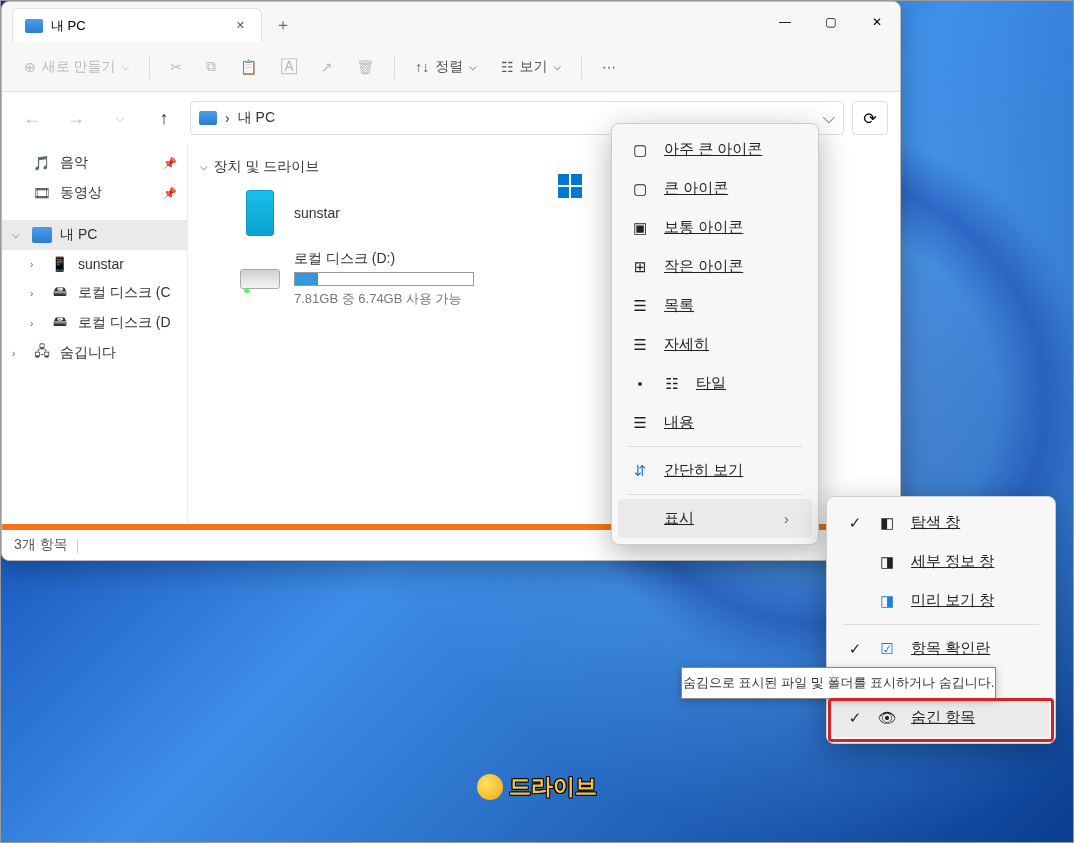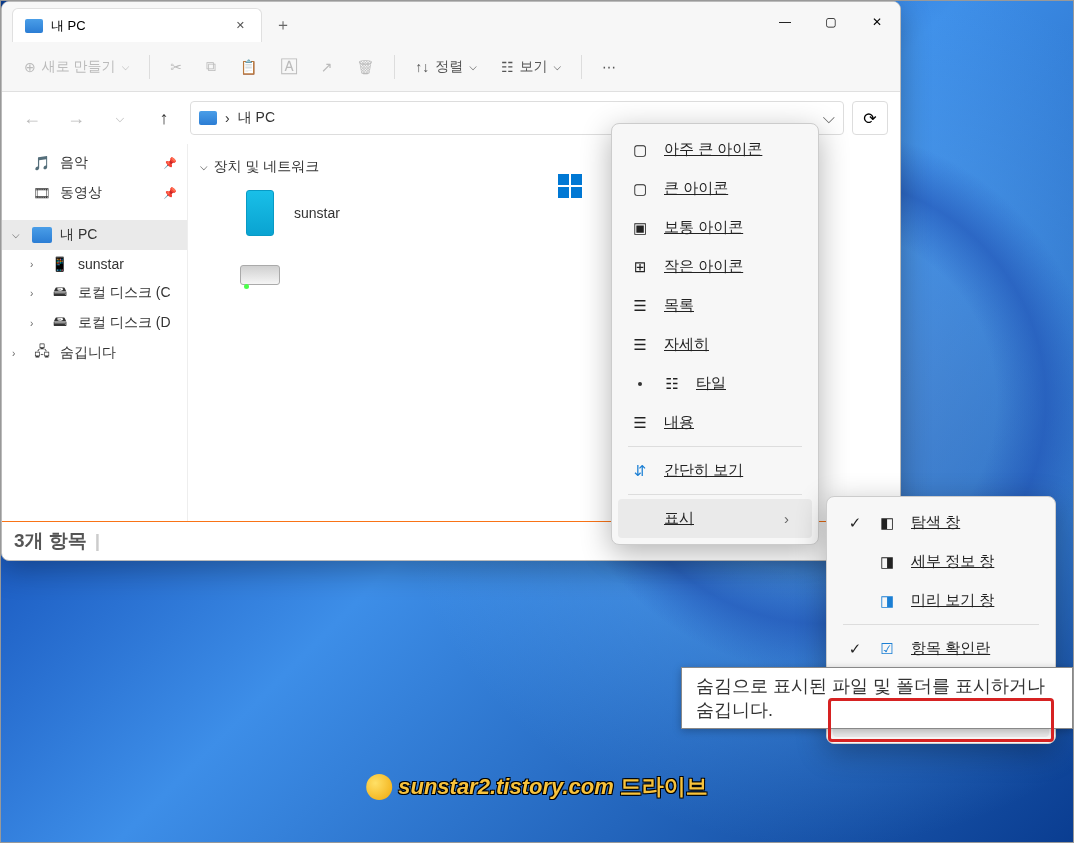--- a/index.html
+++ b/index.html
@@ -134,21 +134,21 @@
     .disk-icon { width: 44px; height: 20px; background: linear-gradient(#d0d0d0,#f5f5f5); border: 1px solid #aaa; border-radius: 3px; position: relative; }
     .disk-icon::after { content:""; position:absolute; bottom:-5px; left:3px; width:5px; height:5px; background:#4aff4a; border-radius:50%; }
     .drive-info { display: flex; flex-direction: column; gap: 4px; }
     .drive-name { font-size: 14px; color: #333; }
     .drive-bar { width: 180px; height: 14px; border: 1px solid #999; position: relative; }
     .drive-bar-fill { height: 100%; background: #3397dd; width: 13%; }
     .drive-sub { font-size: 13px; color: #777; }
     .extra-tile { position: absolute; left: 370px; top: 30px; width: 32px; height: 32px; }
     .win-logo { width: 24px; height: 24px; display: grid; grid-template-columns: 1fr 1fr; grid-template-rows: 1fr 1fr; gap: 2px; }
     .win-logo span { background: #0078d4; }
-    .statusbar { border-top: 1px solid #f97316; padding: 6px 12px; font-size: 19px; color: #555; display: flex; align-items: center; font-weight: bold; }
+    .statusbar { border-top: 6px solid #f97316; padding: 6px 12px; font-size: 14px; color: #555; display: flex; align-items: center; }
     .menu {
       position: absolute;
       background: #f7f7f7;
       border: 1px solid #ccc;
       border-radius: 8px;
       box-shadow: 0 8px 30px rgba(0,0,0,0.3);
       padding: 6px;
       font-size: 15px;
     }
     .menu-item {
@@ -167,22 +167,22 @@
     .dot { width: 4px; height: 4px; background: #333; border-radius: 50%; display: inline-block; }
     .check { color: #222; }
     .menu1 { left: 610px; top: 122px; width: 208px; }
     .menu2 { left: 825px; top: 495px; width: 230px; }
     .tooltip {
       position: absolute;
       left: 680px;
       top: 666px;
       background: #fff;
       border: 1px solid #888;
-      padding: 6px 14px;
-      font-size: 18px;
+      padding: 6px 1px;
+      font-size: 13px;
       color: #333;
       box-shadow: 0 2px 8px rgba(0,0,0,0.25);
     }
     .highlight-box {
       position: absolute;
       border: 3px solid #d62222;
       border-radius: 4px;
       left: 827px;
       top: 697px;
       width: 226px;
@@ -321,21 +321,21 @@
       <div class="side-item">
         <span class="side-chevron">›</span>
         <span class="side-icon">🖧</span>
         <span class="side-label">숨깁니다</span>
       </div>
     </div>
 
     <div class="content">
       <div class="group-header">
         <span class="group-chevron">⌵</span>
-        <span>장치 및 네트워크</span>
+        <span>장치 및 드라이브</span>
       </div>
 
       <div class="drive-item">
         <div class="drive-icon">
             <div class="phone-icon"></div>
           </div>
         <div class="drive-info">
           <div class="drive-name">sunstar</div>
         </div>
       </div>
@@ -346,20 +346,27 @@
             <span></span>
             <span></span>
             <span></span>
           </div>
       </div>
 
       <div class="drive-item">
         <div class="drive-icon">
             <div class="disk-icon"></div>
           </div>
+        <div class="drive-info">
+          <div class="drive-name">로컬 디스크 (D:)</div>
+          <div class="drive-bar">
+              <div class="drive-bar-fill"></div>
+            </div>
+          <div class="drive-sub">7.81GB 중 6.74GB 사용 가능</div>
+        </div>
       </div>
     </div>
   </div>
 
   <div class="statusbar">
     <span>3개 항목</span>
     <span style="color:#ccc;margin-left:8px">|</span>
   </div>
 </div>
 
@@ -441,15 +448,14 @@
     <span class="mi-label">숨긴 항목</span>
   </div>
 </div>
 
 <div class="tooltip">숨김으로 표시된 파일 및 폴더를 표시하거나 숨깁니다.</div>
 
 <div class="highlight-box"></div>
 
 <div class="watermark">
   <span class="smiley"></span>
-  <span>sunstar2.tistory.com</span>
   <span style="font-style:normal">드라이브</span>
 </div>
 
 </body></html>

